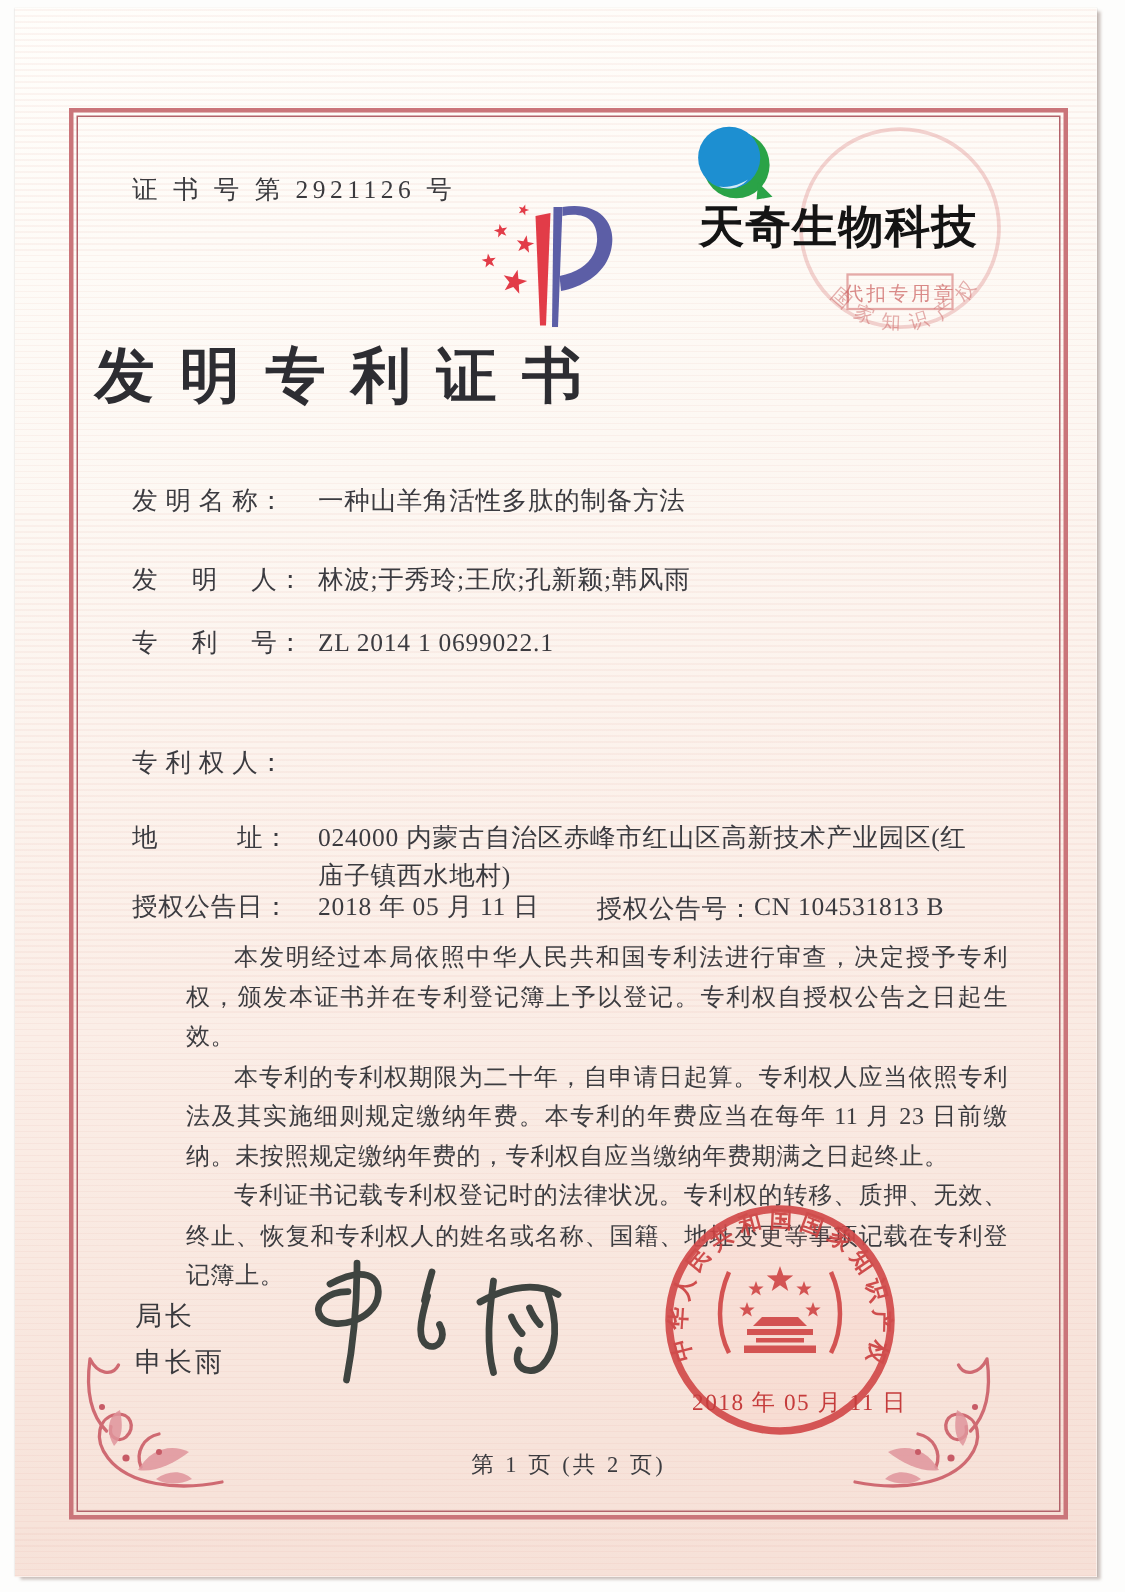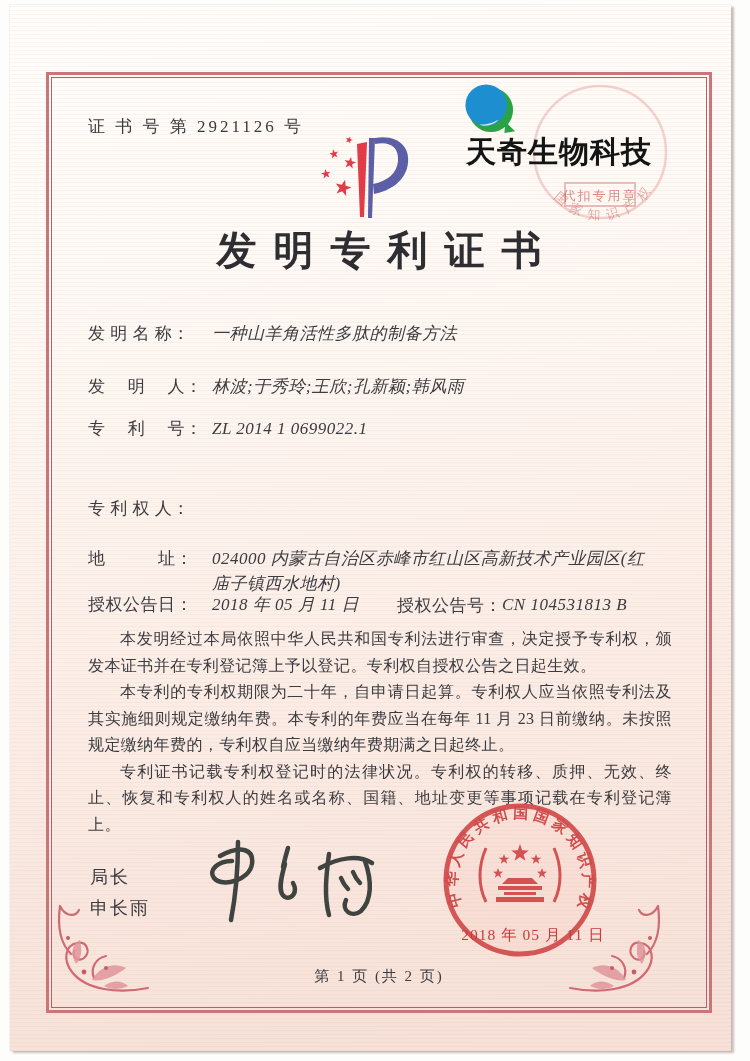--- a/index.html
+++ b/index.html
@@ -29,32 +29,32 @@
   .logo-text { margin-left:4px; }
   .logo-cn { font-family:"Liberation Sans", sans-serif; font-weight:bold; font-size:30px;
     color:#141414; letter-spacing:1px; line-height:1.1; }
   .logo-en { font-family:"Liberation Sans", sans-serif; font-weight:bold; font-size:13.5px;
     color:#141414; letter-spacing:-0.2px; margin-top:1px; }
 
   .faint-seal { position:absolute; left:495px; top:52px; width:190px; height:190px; z-index:2; opacity:.85; }
 
   .emblem { position:absolute; left:302px; top:127px; width:112px; height:92px; }
 
-  .title { position:absolute; left:36px; top:218px; width:666px; text-align:center;
+  .title { position:absolute; left:36px; top:218px; width:666px; 
     font-size:40px; font-weight:600; color:#2d2d32; letter-spacing:17px; text-indent:17px; }
 
   .field-row { position:absolute; left:78px; width:600px; font-size:17px; color:#3b3b40;
     display:flex; align-items:flex-start; }
   .field-label { display:inline-block; width:124px; flex:none; letter-spacing:.5px; }
-  .field-value { white-space:pre-line; line-height:1.45; letter-spacing:.5px;font-style:italic; }
+  .field-value { white-space:pre-line; line-height:1.45; letter-spacing:.5px; }
   .auth-pair2 { display:flex; margin-left:38px;align-items:center; }
 
   .paragraphs { position:absolute; left:78px; top:621px; width:584px; }
   .paragraphs p { font-size:16px; line-height:1.66; color:#3c3c40; text-indent:2em;
-    text-align:justify; letter-spacing:.4px; }
+    text-align:justify; letter-spacing:.4px;margin-left:36px; }
 
   .director-title { position:absolute; left:80px; top:860px; font-size:18px; color:#3a3a3e; letter-spacing:2px;text-align:center; }
   .director-name  { position:absolute; left:80px; top:891px; font-size:18px; color:#3a3a3e; letter-spacing:2px; }
   .signature { position:absolute; left:182px; top:831px; width:210px; height:95px; }
 
   .official-seal { position:absolute; left:426px; top:791px; width:168px; height:168px; z-index:4; opacity:.92; }
   .seal-date { position:absolute; left:443px; top:920px; width:160px; text-align:center;
     font-size:15.5px; color:#c53c3c; z-index:5; letter-spacing:1px; }
 
   .page-footer { position:absolute; left:36px; top:962px; width:666px; text-align:center;

